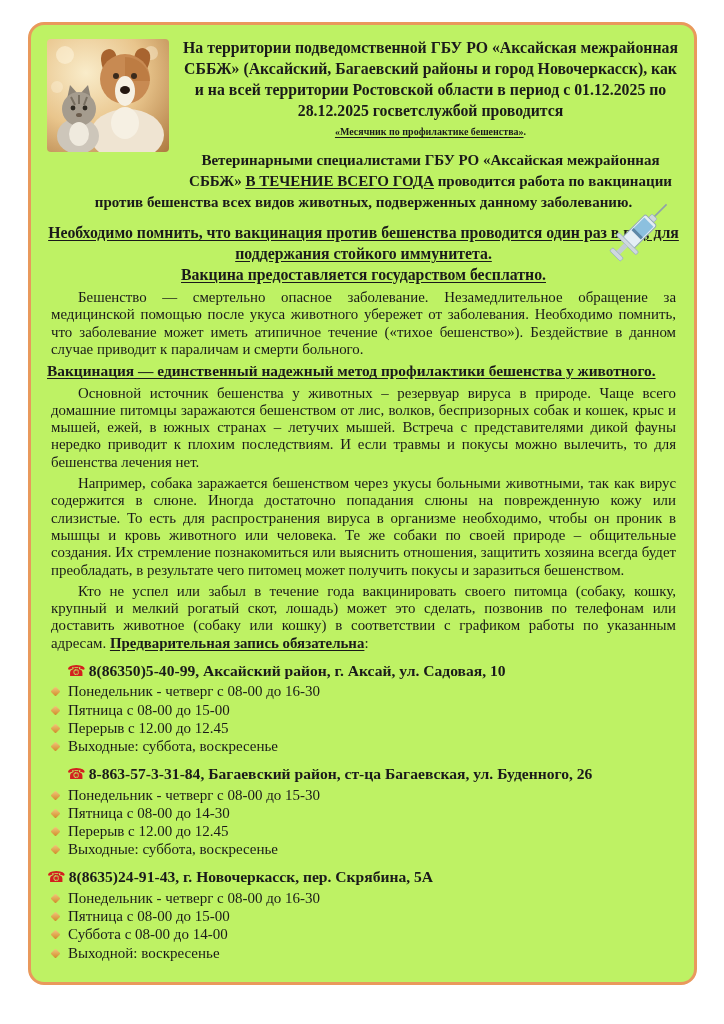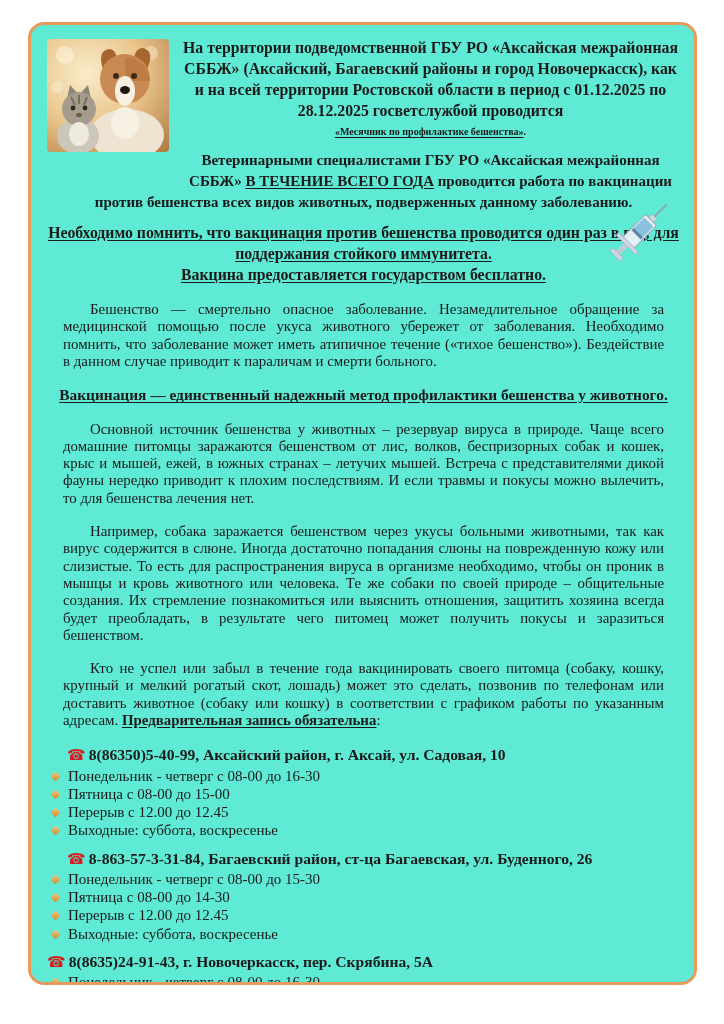--- a/index.html
+++ b/index.html
@@ -4,43 +4,43 @@
 <style>
   html,body { margin:0; padding:0; }
   body {
     width:724px; height:1024px; position:relative; overflow:hidden;
     background:#ffffff; color:#1a1a1a;
     font-family:"Liberation Serif","DejaVu Serif",serif;
   }
   .frame {
     position:absolute; left:28px; top:22px; width:669px; height:963px;
     box-sizing:border-box; border:3px solid #E9995C; border-radius:16px;
-    padding:12px 14px 4px 16px; overflow:hidden; background:#5eead4;
+    padding:12px 14px 4px 16px; overflow:hidden; background:#bef264;
   }
   
   .top { position:relative; }
   .photo {
     float:left; width:122px; height:113px; margin:2px 12px 30px 0;
     border-radius:4px; overflow:hidden;
   }
   .photo svg { display:block; }
   .syringe { position:absolute; right:-6px; top:158px; width:94px; height:74px; }
   .intro  { margin:0; font-weight:bold; font-size:15.8px; line-height:21px; text-align:center; }
   .title-line { margin:0; text-align:center; font-weight:bold; font-size:10px; line-height:21px; }
   .ul { text-decoration:underline; text-underline-offset:2px; }
   .lead { margin:8px 0 9px; font-weight:bold; font-size:15px; line-height:21px; text-align:center; }
   .ul-line {
     margin:0; font-weight:bold; font-size:15.8px; line-height:21px;
     text-align:center; text-decoration:underline; text-underline-offset:2px;
   }
   
   .body-sec { margin-top:3px; }
-  .jp { margin:16px; font-size:14.9px; line-height:17.3px; text-align:justify; text-indent:27px; }
+  .jp { margin:4px; font-size:14.9px; line-height:17.3px; text-align:justify; text-indent:27px; }
   .mid-heading {
-    margin:0; font-size:15.4px; line-height:18.4px; text-align:center;
+    margin:0; font-size:15.4px; line-height:18.4px; 
     font-weight:bold; text-decoration:underline; text-underline-offset:2px;
   }
   .bold-ul { font-weight:bold; text-decoration:underline; text-underline-offset:2px; }
   
   .contacts { margin-top:2px; }
   .loc-block { margin-top:9px; }
   .loc-header { font-weight:bold; font-size:15.6px; line-height:19.4px; }
   .loc-header.indented { padding-left:20px; }
   .phone-icon {
     font-family:"DejaVu Sans",sans-serif; color:#d31f1f;

